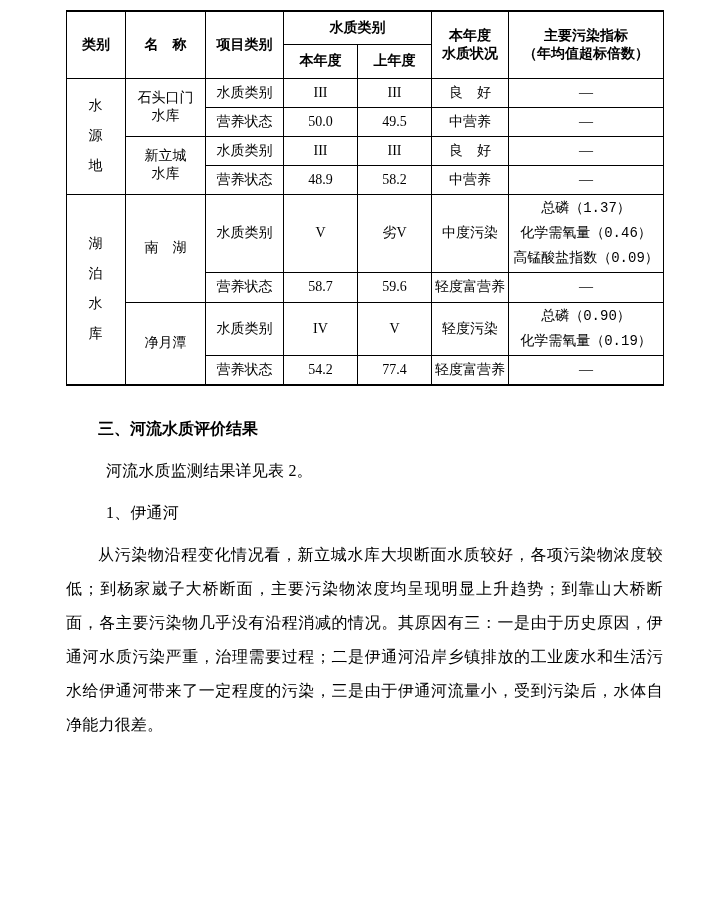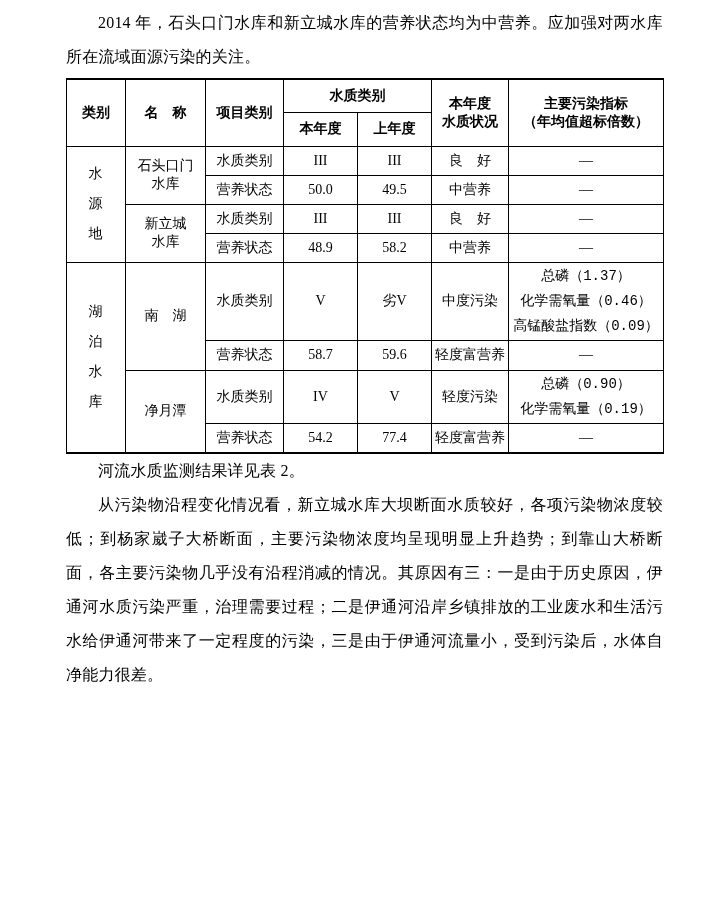--- a/index.html
+++ b/index.html
@@ -83,30 +83,29 @@
   
   .sec-heading{
     margin:26px 0 0 0;
     font-family:"Liberation Sans","DejaVu Sans",sans-serif;
     font-weight:bold;
     font-size:16px;
     line-height:34px;
     text-indent:2em;
   }
   p.plain{
-    margin:0;font-size:16px;line-height:34px;
+    margin:8px;font-size:16px;line-height:34px;
     text-indent:2em;text-align:justify;letter-spacing:0.2px;
   }
 </style>
 </head>
 <body>
 
 <div class="page">
 
-  <p class="body-text">2014 年，石头口门水库和新立城水库的营养状态均为中营养。应加强对两水库所在流域面源污染的关注。</p>
 
 
   <table class="wq">
     <colgroup>
       <col class="col-cat">
         <col class="col-name">
         <col class="col-item">
       <col class="col-ty">
         <col class="col-ly">
         <col class="col-st">
@@ -197,16 +196,18 @@
       <tr class="h30">
         <td>营养状态</td>
         <td>54.2</td>
         <td>77.4</td>
         <td>轻度富营养</td>
         <td>—</td>
       </tr>
     </tbody>
   </table>
 
+  <p class="sec-heading">三、河流水质评价结果</p>
   <p class="plain">河流水质监测结果详见表 2。</p>
+  <p class="plain">1、伊通河</p>
   <p class="body-text">从污染物沿程变化情况看，新立城水库大坝断面水质较好，各项污染物浓度较低；到杨家崴子大桥断面，主要污染物浓度均呈现明显上升趋势；到靠山大桥断面，各主要污染物几乎没有沿程消减的情况。其原因有三：一是由于历史原因，伊通河水质污染严重，治理需要过程；二是伊通河沿岸乡镇排放的工业废水和生活污水给伊通河带来了一定程度的污染，三是由于伊通河流量小，受到污染后，水体自净能力很差。</p>
 
 </div>
 
 </body></html>

